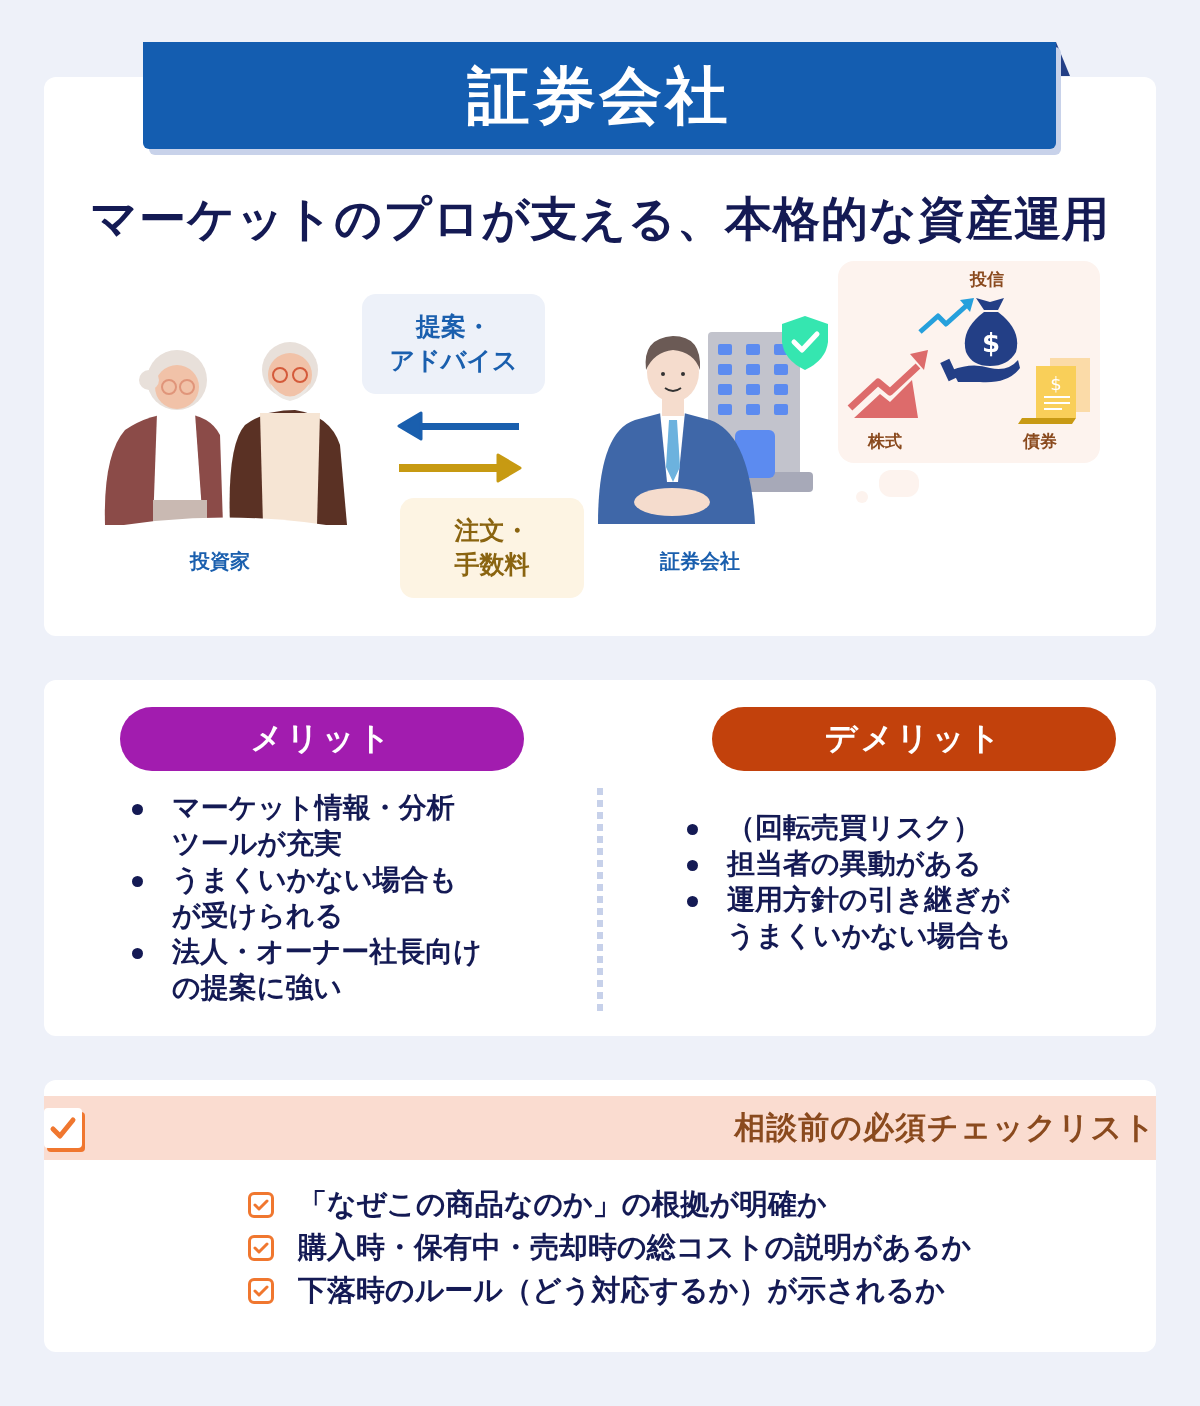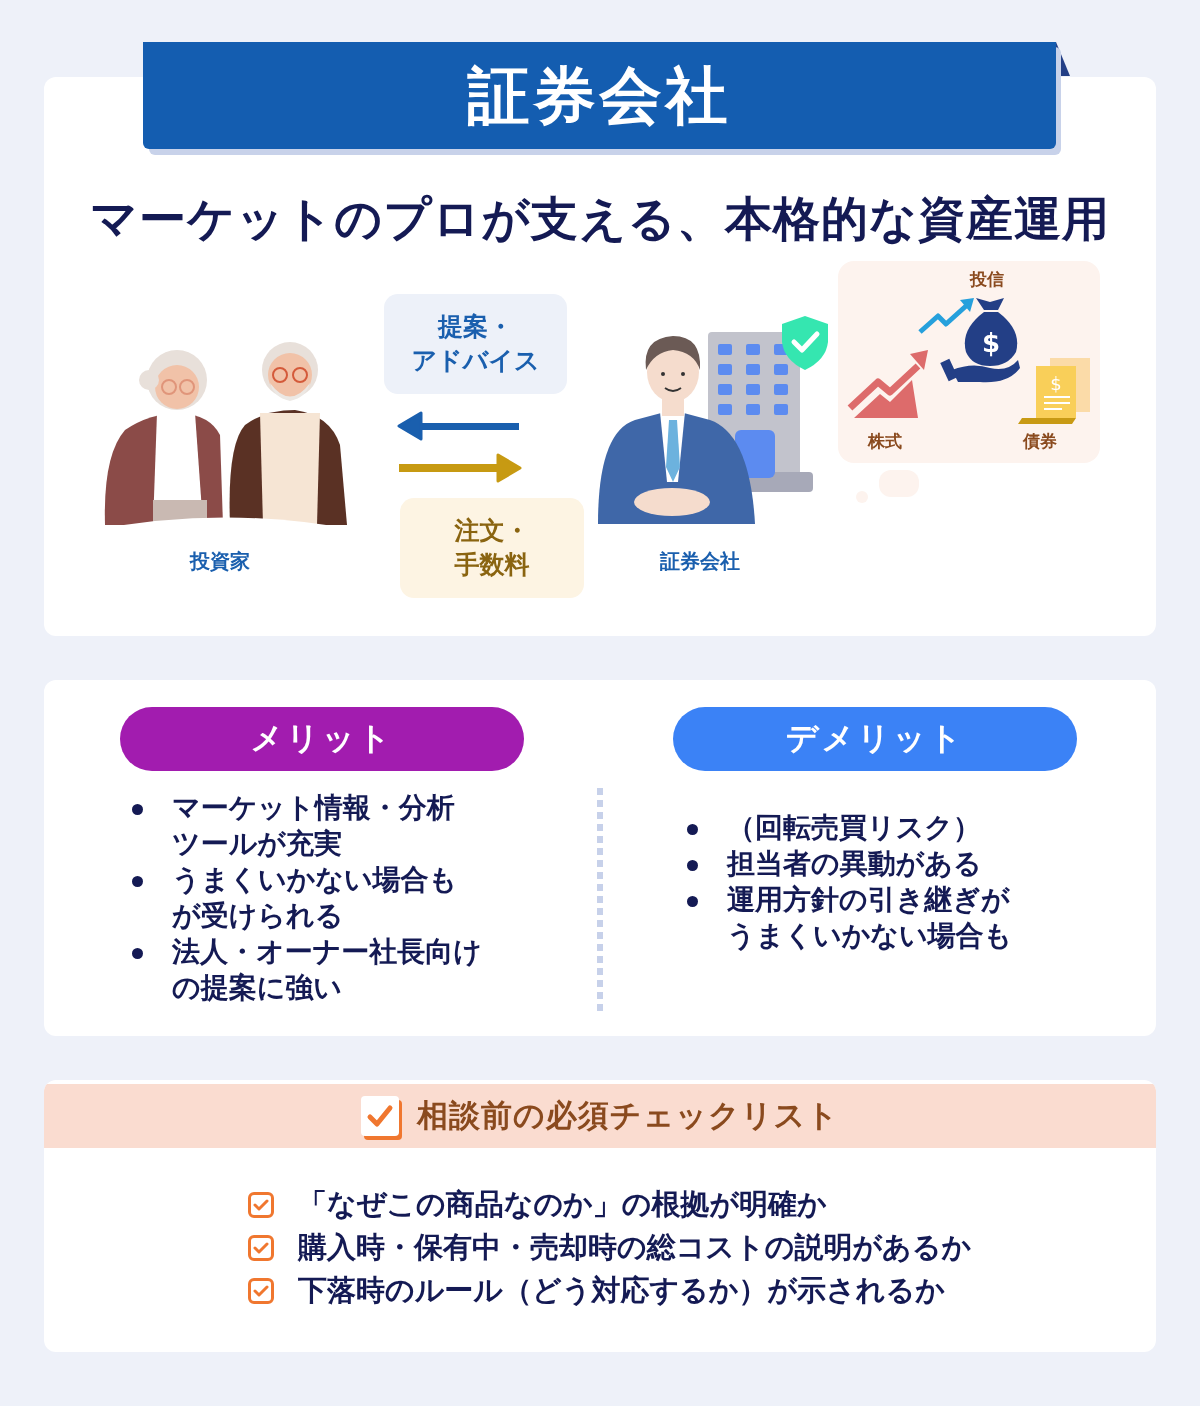--- a/index.html
+++ b/index.html
@@ -47,57 +47,57 @@
   }
   .figure-label {
     position: absolute; font-size: 20px; font-weight: bold; color: #1a5fae;
     text-align: center;
   }
   .flow-box {
     position: absolute; border-radius: 14px;
     display: flex; align-items: center; justify-content: center; text-align: center;
     font-size: 25px; font-weight: bold; line-height: 1.35;
   }
-  .flow-box.advice { left: 384px; top: 294px; width: 183px; height: 100px; background: #edf1f9; color: #1a5fae; }
+  .flow-box.advice { left: 362px; top: 294px; width: 183px; height: 100px; background: #edf1f9; color: #1a5fae; }
   .flow-box.order { left: 368px; top: 498px; width: 184px; height: 100px; background: #fdf4e3; color: #8a6410; margin-left: 32px; }
   .thought {
     position: absolute; left: 838px; top: 261px; width: 262px; height: 202px;
     background: #fdf3ee; border-radius: 16px;
   }
   .thought-bubble { position: absolute; background: #fdf3ee; border-radius: 50%; }
   .asset-label { position: absolute; font-size: 17px; font-weight: bold; color: #8a4a1e; }
 
   
   #card-proscons { top: 680px; height: 356px; }
   .pill {
     position: absolute; top: 707px; height: 64px; width: 404px;
     border-radius: 32px; display: flex; align-items: center; justify-content: center;
     color: #fff; font-size: 32px; font-weight: bold; letter-spacing: 3px;
   }
   .pill.merit { left: 120px; background: #a21caf; }
-  .pill.demerit { left: 673px; background: #3b82f6; }
+  .pill.demerit { left: 712px; background: #c2410c; }
   .bullets { position: absolute; list-style: none; font-size: 28px; font-weight: bold; color: #141a54; line-height: 36px; }
   .bullets li { position: relative; padding-left: 52px; }
   .bullets li::before {
     content: ""; position: absolute; left: 12px; top: 14px;
     width: 11px; height: 11px; border-radius: 50%; background: #141a54;
   }
   .bullets.merit { left: 120px; top: 790px; width: 420px; }
   .bullets.demerit { left: 675px; top: 810px; width: 420px; }
   .divider {
     position: absolute; left: 597px; top: 788px; width: 6px; height: 224px;
     background-image: linear-gradient(#c7d1ea 60%, transparent 60%);
     background-size: 6px 12px;
   }
 
   
   #card-check { top: 1080px; height: 272px; overflow: hidden; }
   .check-header {
-    position: absolute; left: 0; top: 4px; width: 1112px; height: 64px;
-    background: #fadcd0; display: flex; align-items: center; justify-content: center; gap: 18px;
+    position: absolute; left: 0; top: 16px; width: 1112px; height: 64px;
+    background: #fadcd0; display: flex; align-items: center; justify-content: space-between; gap: 18px;
   }
   .check-header-title { font-size: 31px; font-weight: bold; color: #8a4a1e; letter-spacing: 1px; }
   .check-header-icon {
     width: 38px; height: 40px; background: #fff; border-radius: 4px;
     box-shadow: 3px 4px 0 #f0772f; display: flex; align-items: center; justify-content: center;
   }
   .check-list { position: absolute; left: 248px; top: 1183px; list-style: none; }
   .check-list li {
     display: flex; align-items: center; height: 43px;
     font-size: 29px; font-weight: bold; color: #141a54;

